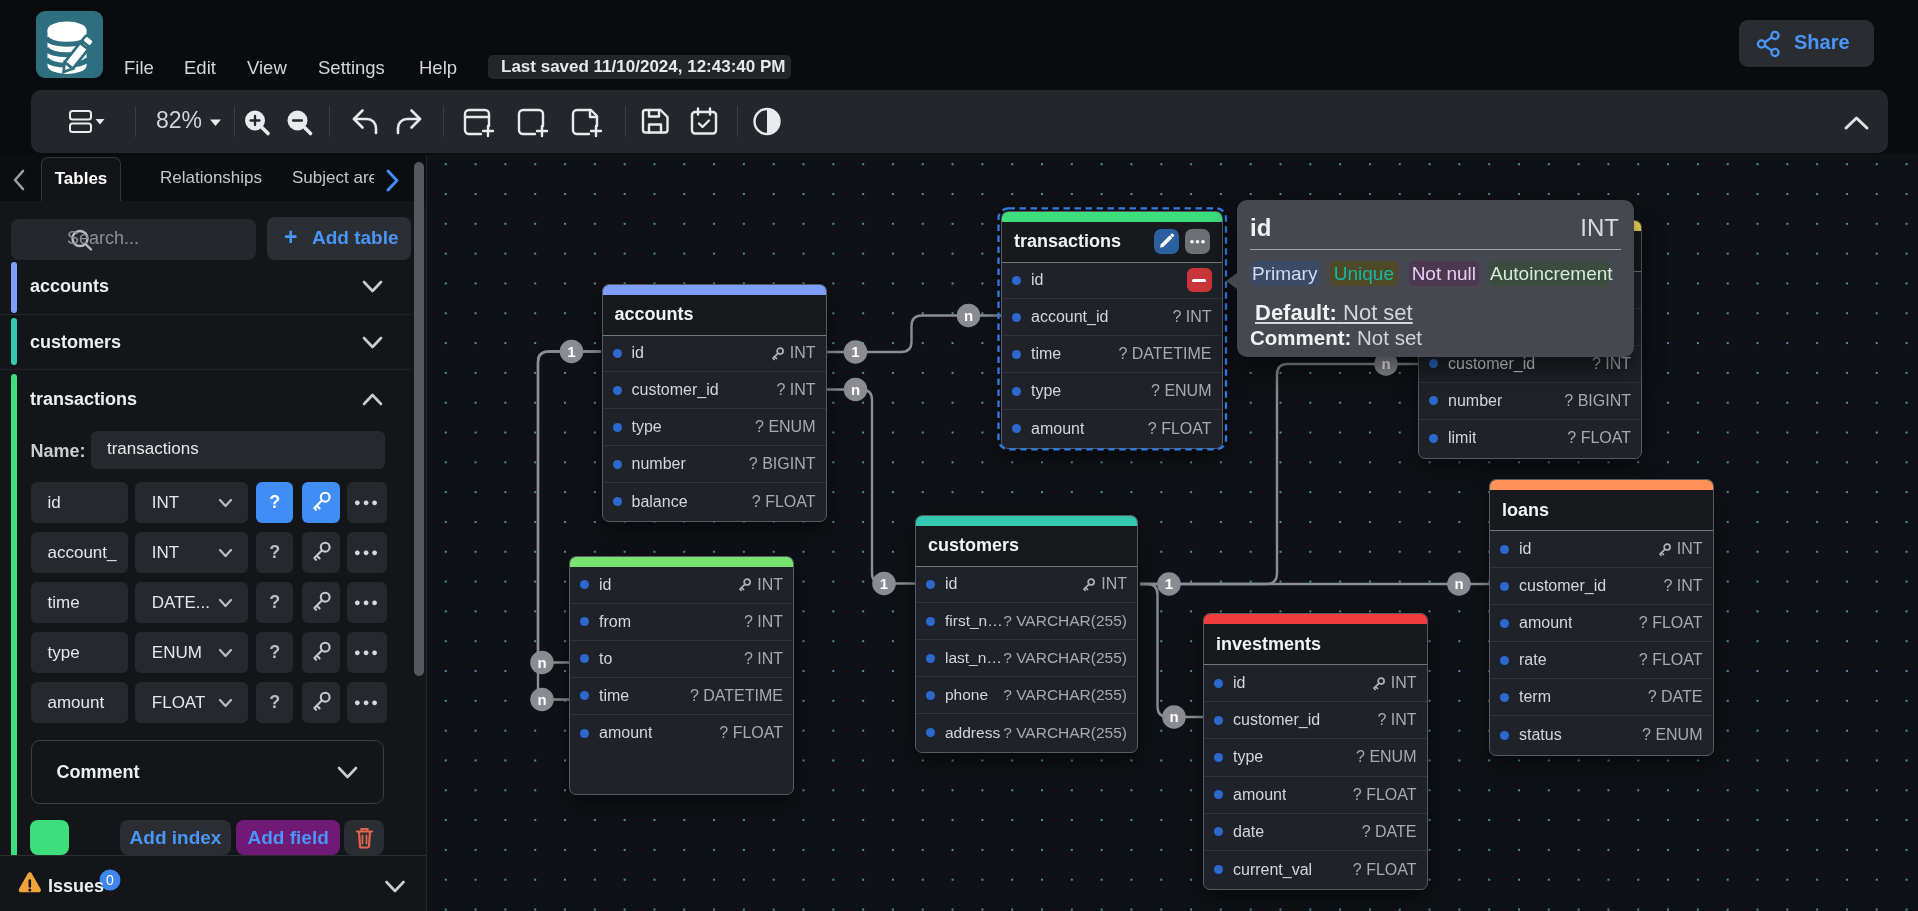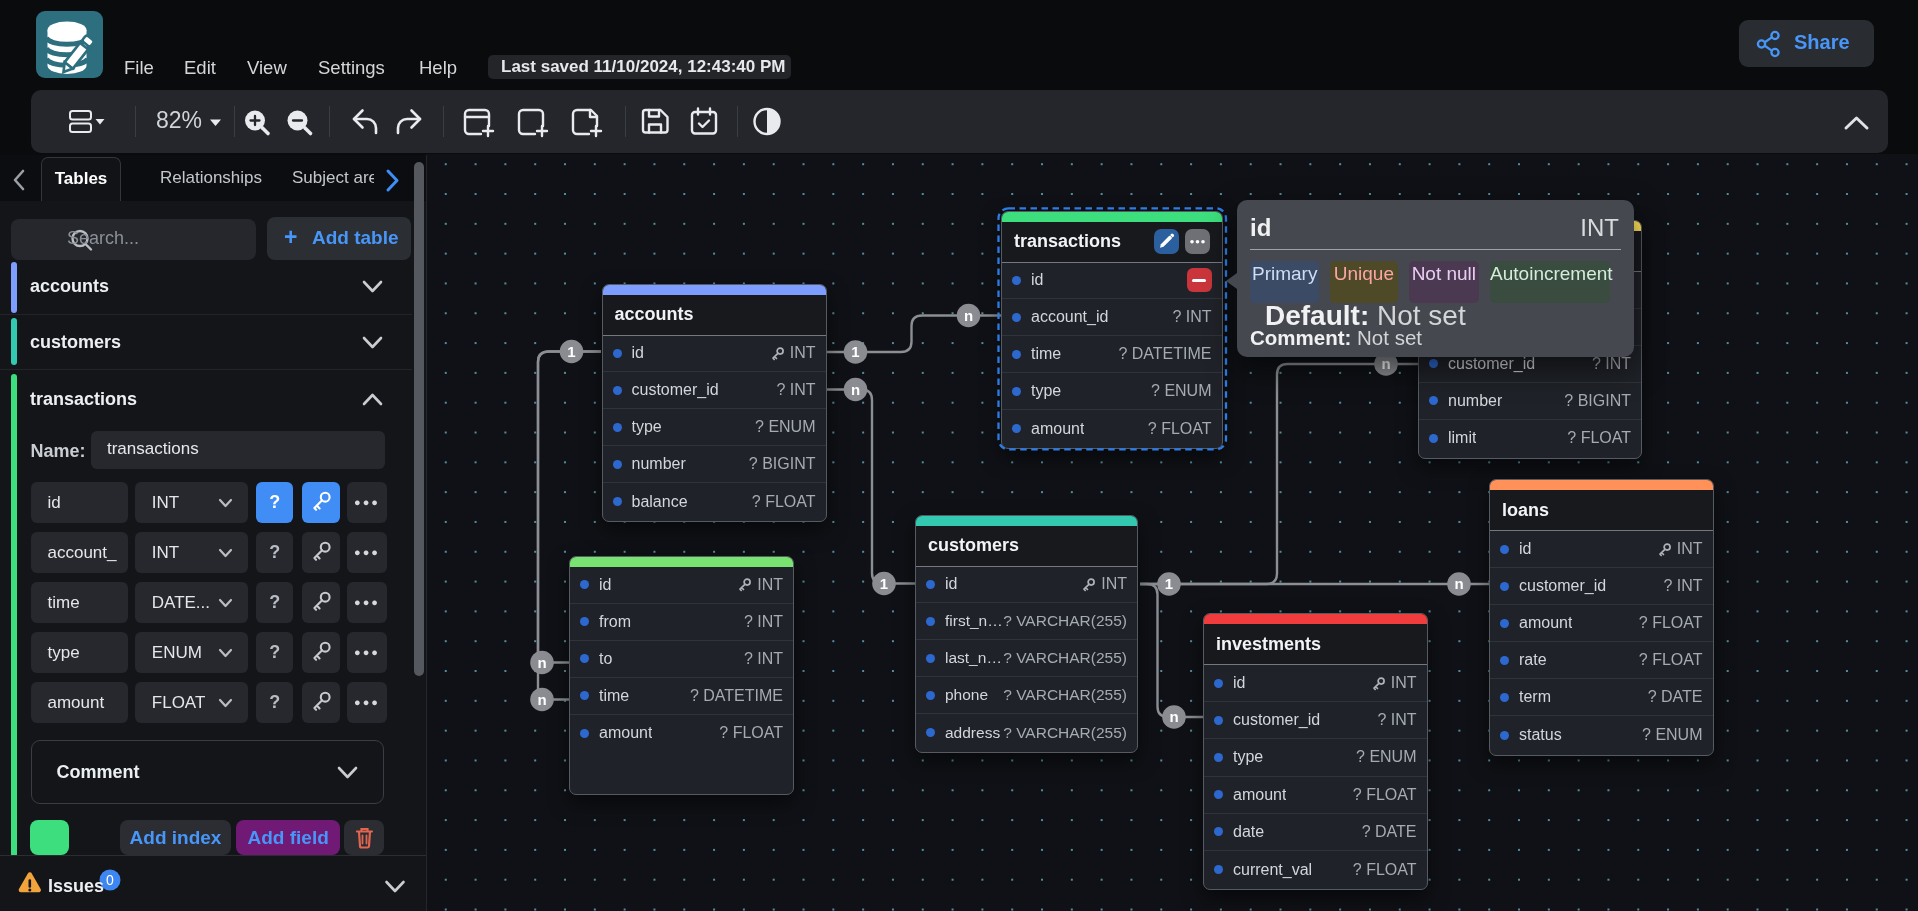--- a/index.html
+++ b/index.html
@@ -52,21 +52,21 @@
   .typ { margin-left:auto; color:#a6abb3; display:flex; align-items:center; gap:5px; white-space:nowrap; flex:none; }
 
   .marker { fill:#8a8c91; }
   .mtext { fill:#fff; font-size:15px; font-weight:bold; font-family:"Liberation Sans",sans-serif; }
 
   
   #popover { left:1237px; top:200px; width:397px; height:157px; background:#45484e; border-radius:10px;
              box-shadow:0 12px 30px rgba(0,0,0,0.55); }
   #popover .arrow { position:absolute; left:-11px; top:73px; width:0; height:0;
                     border-top:8px solid transparent; border-bottom:8px solid transparent; border-right:11px solid #45484e; }
-  .tag { position:absolute; top:61px; height:42px; border-radius:5px; font-size:19px; line-height:25px; text-align:center; }
+  .tag { position:absolute; top:61px; height:25px; border-radius:5px; font-size:19px; line-height:25px; text-align:center; }
 </style>
 </head>
 <body>
 <div id="stage">
 
   <div id="logo" class="abs">
     <svg width="67" height="67" viewBox="0 0 67 67">
       <ellipse cx="31" cy="19" rx="19.5" ry="8.5" fill="#fff"></ellipse>
       <path d="M11.5 19 V54.5 a19.5 8.5 0 0 0 39 0 V19 Z" fill="#fff"></path>
       <g fill="none" stroke="#2d6e7f" stroke-width="5">
@@ -436,24 +436,24 @@
 </div>
   <svg class="abs" style="left:995px;top:204px;" width="235" height="250">
       <rect x="3.5" y="4.3" width="227.5" height="241" rx="10" fill="none" stroke="#2d7ce5" stroke-width="2.3" stroke-dasharray="6.5 4.5"></rect>
     </svg>
   <div id="popover" class="abs">
     <div class="arrow"></div>
     <span style="position:absolute;left:13px;top:14px;font-size:24px;font-weight:bold;color:#f0f1f3;">id</span>
     <span style="position:absolute;right:15px;top:14px;font-size:24px;color:#d8dadd;">INT</span>
     <div style="position:absolute;left:13px;top:49px;width:371px;height:1.2px;background:#9fa2a7;"></div>
     <span class="tag" style="left:13px;width:69.4px;background:#3b4b66;color:#cfdcf5;">Primary</span>
-    <span class="tag" style="left:92.6px;width:68.6px;background:#4e4a28;color:#fca5a5;">Unique</span>
+    <span class="tag" style="left:92.6px;width:68.6px;background:#4e4a28;color:#14b8a6;">Unique</span>
     <span class="tag" style="left:171.6px;width:70.5px;background:#4a3950;color:#eacdf4;">Not null</span>
     <span class="tag" style="left:253.1px;width:120.2px;background:#3a4b3f;color:#d4edda;">Autoincrement</span>
-    <div style="position:absolute;left:28px;top:100px;font-size:28px;color:#d3d5d8;"><b style="color:#f0f1f3;">Default:</b> Not set</div>
+    <div style="position:absolute;left:18px;top:100px;font-size:22px;color:#d3d5d8;text-decoration:underline;"><b style="color:#f0f1f3;">Default:</b> Not set</div>
     <div style="position:absolute;left:13px;top:126px;font-size:20.5px;color:#d3d5d8;"><b style="color:#f0f1f3;">Comment:</b> Not set</div>
   </div>
 
   <div id="tabbar" class="abs">
     <div class="active">Tables</div>
     <svg width="427" height="46" style="position:absolute;left:0;top:0" fill="none" stroke-linecap="round" stroke-linejoin="round">
       <path d="M23 17 l-8 9 8 9" stroke="#9aa0a6" stroke-width="2.6" transform="translate(0,-1)"></path>
       <path d="M388 16 l9 9.5 -9 9.5" stroke="#3e8ef7" stroke-width="3"></path>
     </svg>
     <span style="position:absolute;left:160px;top:13px;font-size:17px;color:#c3c7cc;">Relationships</span>

